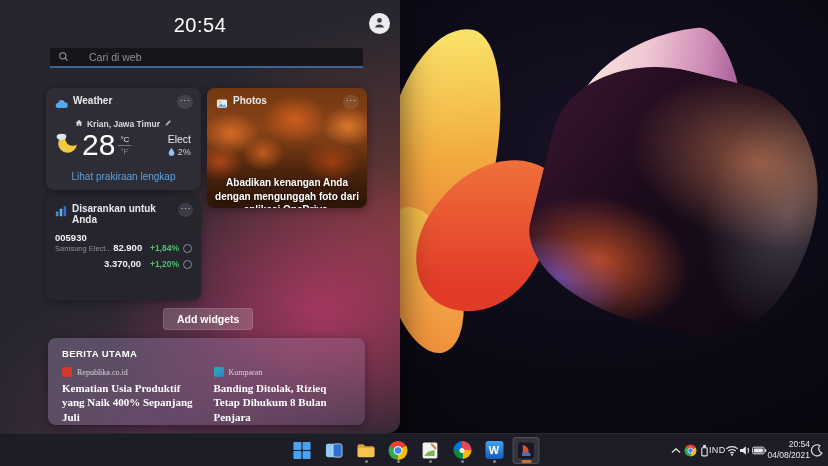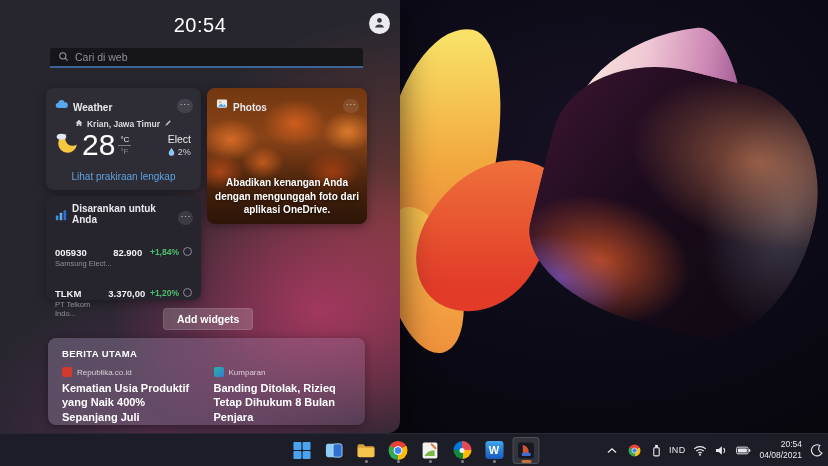--- a/index.html
+++ b/index.html
@@ -40,83 +40,83 @@
       radial-gradient(360px 300px at 103% 52%, rgba(233,90,60,0.38), rgba(233,90,60,0) 70%),
       radial-gradient(260px 210px at 40% 100%, rgba(180,60,130,0.28), rgba(180,60,130,0) 72%),
       linear-gradient(#27262f, #27262f);
     box-shadow:0 10px 34px rgba(0,0,0,0.6); }
   .panel-time { position:absolute; top:14px; left:0; width:100%; text-align:center;
     color:#ffffff; font-size:20px; letter-spacing:0.5px; }
   .avatar { position:absolute; top:13px; left:369px; width:21px; height:21px; border-radius:50%;
     background:#ececf0; border:none; display:flex; align-items:center; justify-content:center; cursor:pointer; }
   .searchbar { position:absolute; left:50px; top:48px; width:313px; height:20px;
     background:#15151a; border-bottom:2px solid #3e6496; border-radius:3px 3px 0 0;
-    display:flex; align-items:center; gap:6px; padding:0 8px; }
+    display:flex; align-items:center; gap:20px; padding:0 8px; }
   .searchbar input { flex:1; background:transparent; border:none; outline:none;
     color:#dddde2; font-size:10.5px; font-family:inherit; }
   .searchbar input::placeholder { color:#90909a; }
   
   .card { position:absolute; border-radius:8px; box-shadow:0 2px 10px rgba(0,0,0,0.35); }
-  .card-head { display:flex; align-items:flex-end; gap:5px; padding:7px 8px 0 9px; position:relative; z-index:2; }
+  .card-head { display:flex; align-items:flex-start; gap:5px; padding:7px 8px 0 9px; position:relative; z-index:2; }
   .card-title { color:#e8e8ec; font-size:10px; font-weight:600; }
   .more { margin-left:auto; width:16px; height:14px; border:none; border-radius:8px;
     background:rgba(255,255,255,0.10); color:#d2d2d8; font-size:9px; line-height:1;
     display:flex; align-items:center; justify-content:center; cursor:pointer; letter-spacing:0.5px; padding:0 0 3px 0; }
   .card-link { position:absolute; bottom:8px; left:0; width:100%; text-align:center;
     color:#5ea2e0; font-size:10px; cursor:pointer; text-decoration:none; }
   
   .weather { left:46px; top:88px; width:155px; height:102px; background:#2e2d36; }
   .w-loc { display:flex; align-items:center; justify-content:center; gap:4px; margin-top:6px;
     color:#dadade; font-size:8.5px; font-weight:600; cursor:pointer; }
   .w-main { display:flex; align-items:center; padding:1px 10px 0 9px; }
   .w-temp { color:#ffffff; font-size:30px; font-weight:400; line-height:1; margin-left:2px; }
   .w-units { display:flex; flex-direction:column; margin-left:3px; font-size:8px; cursor:pointer; }
   .u-c { color:#eaeaee; border-bottom:1px solid #7a7a84; padding:0 2px 1px; }
   .u-f { color:#8a8a94; padding:1px 2px 0; }
   .w-right { margin-left:auto; }
   .w-cond { color:#eaeaee; font-size:10.5px; display:block; }
   .w-precip { display:flex; align-items:center; gap:3px; color:#cfcfd6; font-size:9px; margin-top:2px; }
   
-  .photos { left:207px; top:88px; width:160px; height:136px; overflow:hidden;
+  .photos { left:207px; top:88px; width:160px; height:120px; overflow:hidden;
     background:
       radial-gradient(40px 30px at 15% 38%, #e8742a, transparent 70%),
       radial-gradient(34px 26px at 8% 62%, #d4561c, transparent 70%),
       radial-gradient(46px 34px at 55% 26%, #e2661f, transparent 70%),
       radial-gradient(36px 28px at 88% 32%, #ef8430, transparent 70%),
       radial-gradient(40px 30px at 78% 62%, #c24c14, transparent 70%),
       radial-gradient(30px 24px at 35% 55%, #e06a22, transparent 70%),
       linear-gradient(180deg, #7c3c12 0%, #96491a 35%, #5d2c0e 70%, #381a08 100%); }
   .photos::after { content:""; position:absolute; inset:0;
     background:linear-gradient(180deg, rgba(30,15,6,0.10) 45%, rgba(35,18,8,0.55) 100%); z-index:1; }
   .ph-msg { position:absolute; left:8px; right:8px; top:88px; z-index:2; color:#ffffff;
     font-size:10px; font-weight:600; text-align:center; line-height:1.35;
     text-shadow:0 1px 3px rgba(0,0,0,0.55); }
   .ph-btn { position:absolute; left:50%; transform:translateX(-50%); bottom:9px; z-index:2;
     background:rgba(95,72,58,0.60); border:1px solid rgba(255,255,255,0.14); color:#f2f2f2;
     font-size:9.5px; padding:4px 10px; border-radius:4px; white-space:nowrap; cursor:pointer; font-family:inherit; }
   
   .stocks { left:46px; top:196px; width:155px; height:104px; background:#26252e; }
   .stock-rows { padding:2px 9px 0; }
-  .srow { display:flex; align-items:flex-start; margin-top:20px; cursor:pointer; }
+  .srow { display:flex; align-items:flex-end; margin-top:5px; cursor:pointer; }
   .s-left { width:60px; }
   .s-sym { color:#f2f2f4; font-size:9.5px; font-weight:700; display:block; }
   .s-name { color:#8f8f99; font-size:7.5px; display:block; margin-top:1px; }
   .s-price { margin-left:auto; color:#f2f2f4; font-size:9.5px; font-weight:700; }
   .s-chg { width:38px; text-align:right; color:#4dc06a; font-size:8.5px; font-weight:700; }
   .s-watch { width:9px; height:9px; border:1px solid #8a8a94; border-radius:50%; margin-left:4px; flex:none; cursor:pointer; }
   
   .add-widgets { position:absolute; left:163px; top:308px; padding:4px 13px;
     background:rgba(255,255,255,0.18); border:1px solid rgba(255,255,255,0.10);
     border-radius:4px; color:#fff; font-size:10.5px; font-weight:600; cursor:pointer; font-family:inherit; }
   
   .news { left:48px; top:338px; width:317px; height:87px;
     background:linear-gradient(135deg, rgba(190,174,214,0.30), rgba(152,132,178,0.22)); }
   .news-head { padding:10px 14px 0; color:#ffffff; font-size:9.5px; font-weight:700; letter-spacing:0.4px; }
   .news-grid { display:grid; grid-template-columns:1fr 1fr; gap:14px; padding:8px 14px 0; }
-  .article { cursor:pointer; }
+  .article { cursor:pointer;font-family:Liberation Serif, serif; }
   .src-row { display:flex; align-items:center; gap:5px; }
   .src-icon { width:10px; height:10px; border-radius:2px; flex:none; }
   .src-icon.republika { background:#d23a2e; }
   .src-icon.kumparan { background:linear-gradient(135deg,#27b4a4,#2f7fd4); }
   .src-name { color:rgba(255,255,255,0.72); font-size:8px; }
   .headline { color:#ffffff; font-size:11px; font-weight:600; line-height:1.3; margin-top:4px; }
   
   .taskbar { position:absolute; left:0; top:433px; width:828px; height:33px;
     background:#1d1d27; border-top:1px solid rgba(255,255,255,0.05); }
   .tb-center { position:absolute; left:50%; top:0; transform:translateX(-50%); height:100%;
@@ -133,21 +133,21 @@
   .chrome-ball::after { content:""; position:absolute; left:5px; top:5px; width:9px; height:9px;
     border-radius:50%; background:#4285f4; border:1.5px solid #fff; box-sizing:border-box; }
   .chrome-mini { transform:scale(0.63); }
   .pinwheel { width:18px; height:18px; border-radius:50%; position:relative;
     background:conic-gradient(#e74856 0 25%, #ffb900 0 50%, #10893e 0 75%, #0078d7 0 100%); }
   .pinwheel::after { content:""; position:absolute; left:6.5px; top:6.5px; width:5px; height:5px;
     border-radius:50%; background:#f5f5f5; }
   .word-tile { width:18px; height:18px; border-radius:3px; background:linear-gradient(180deg,#41a5ee,#185abd);
     color:#fff; font-size:11px; font-weight:700; display:flex; align-items:center; justify-content:center; }
   
-  .tb-tray { position:absolute; right:5px; top:0; height:100%; display:flex; align-items:center; gap:8px; color:#e8e8ec; }
+  .tb-tray { position:absolute; right:5px; top:0; height:100%; display:flex; align-items:center; color:#e8e8ec; }
   .tray-item { display:flex; align-items:center; justify-content:center; cursor:pointer; }
   .tray-lang { font-size:9px; letter-spacing:0.3px; }
   .tray-clock { text-align:right; font-size:8.5px; line-height:1.3; cursor:pointer; }
 </style>
 </head>
 <body>
 
 <div id="screen">
 
   <div class="wallpaper">
@@ -262,24 +262,20 @@
         <div class="srow">
           <span class="s-left">
             <span class="s-sym">005930</span>
             <span class="s-name">Samsung Elect...</span>
           </span>
           <span class="s-price">82.900</span>
           <span class="s-chg">+1,84%</span>
           <span class="s-watch"></span>
         </div>
         <div class="srow">
-          <span class="s-left">
-            <span class="s-sym">TLKM</span>
-            <span class="s-name">PT Telkom Indo...</span>
-          </span>
           <span class="s-price">3.370,00</span>
           <span class="s-chg">+1,20%</span>
           <span class="s-watch"></span>
         </div>
       </div>
     </div>
 
     <button class="add-widgets">Add widgets</button>
 
     <div class="card news">

